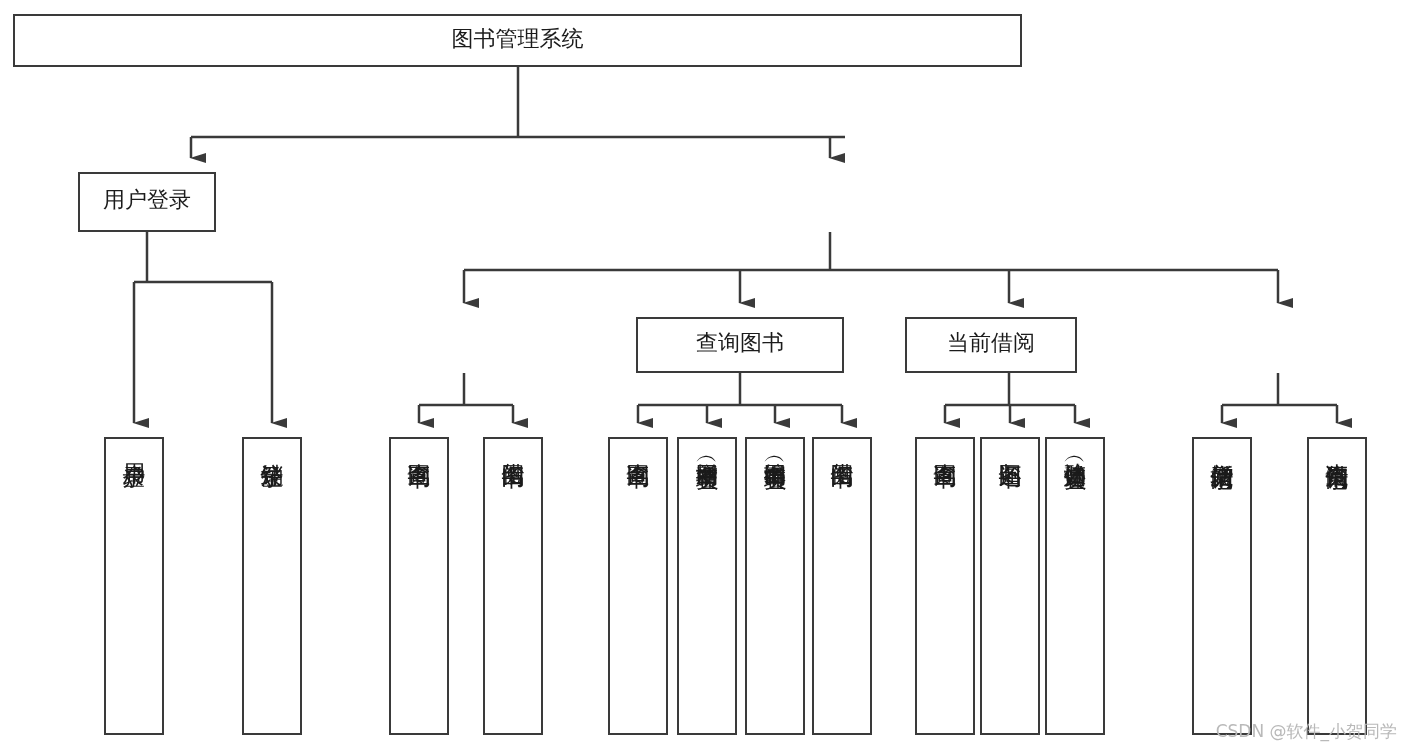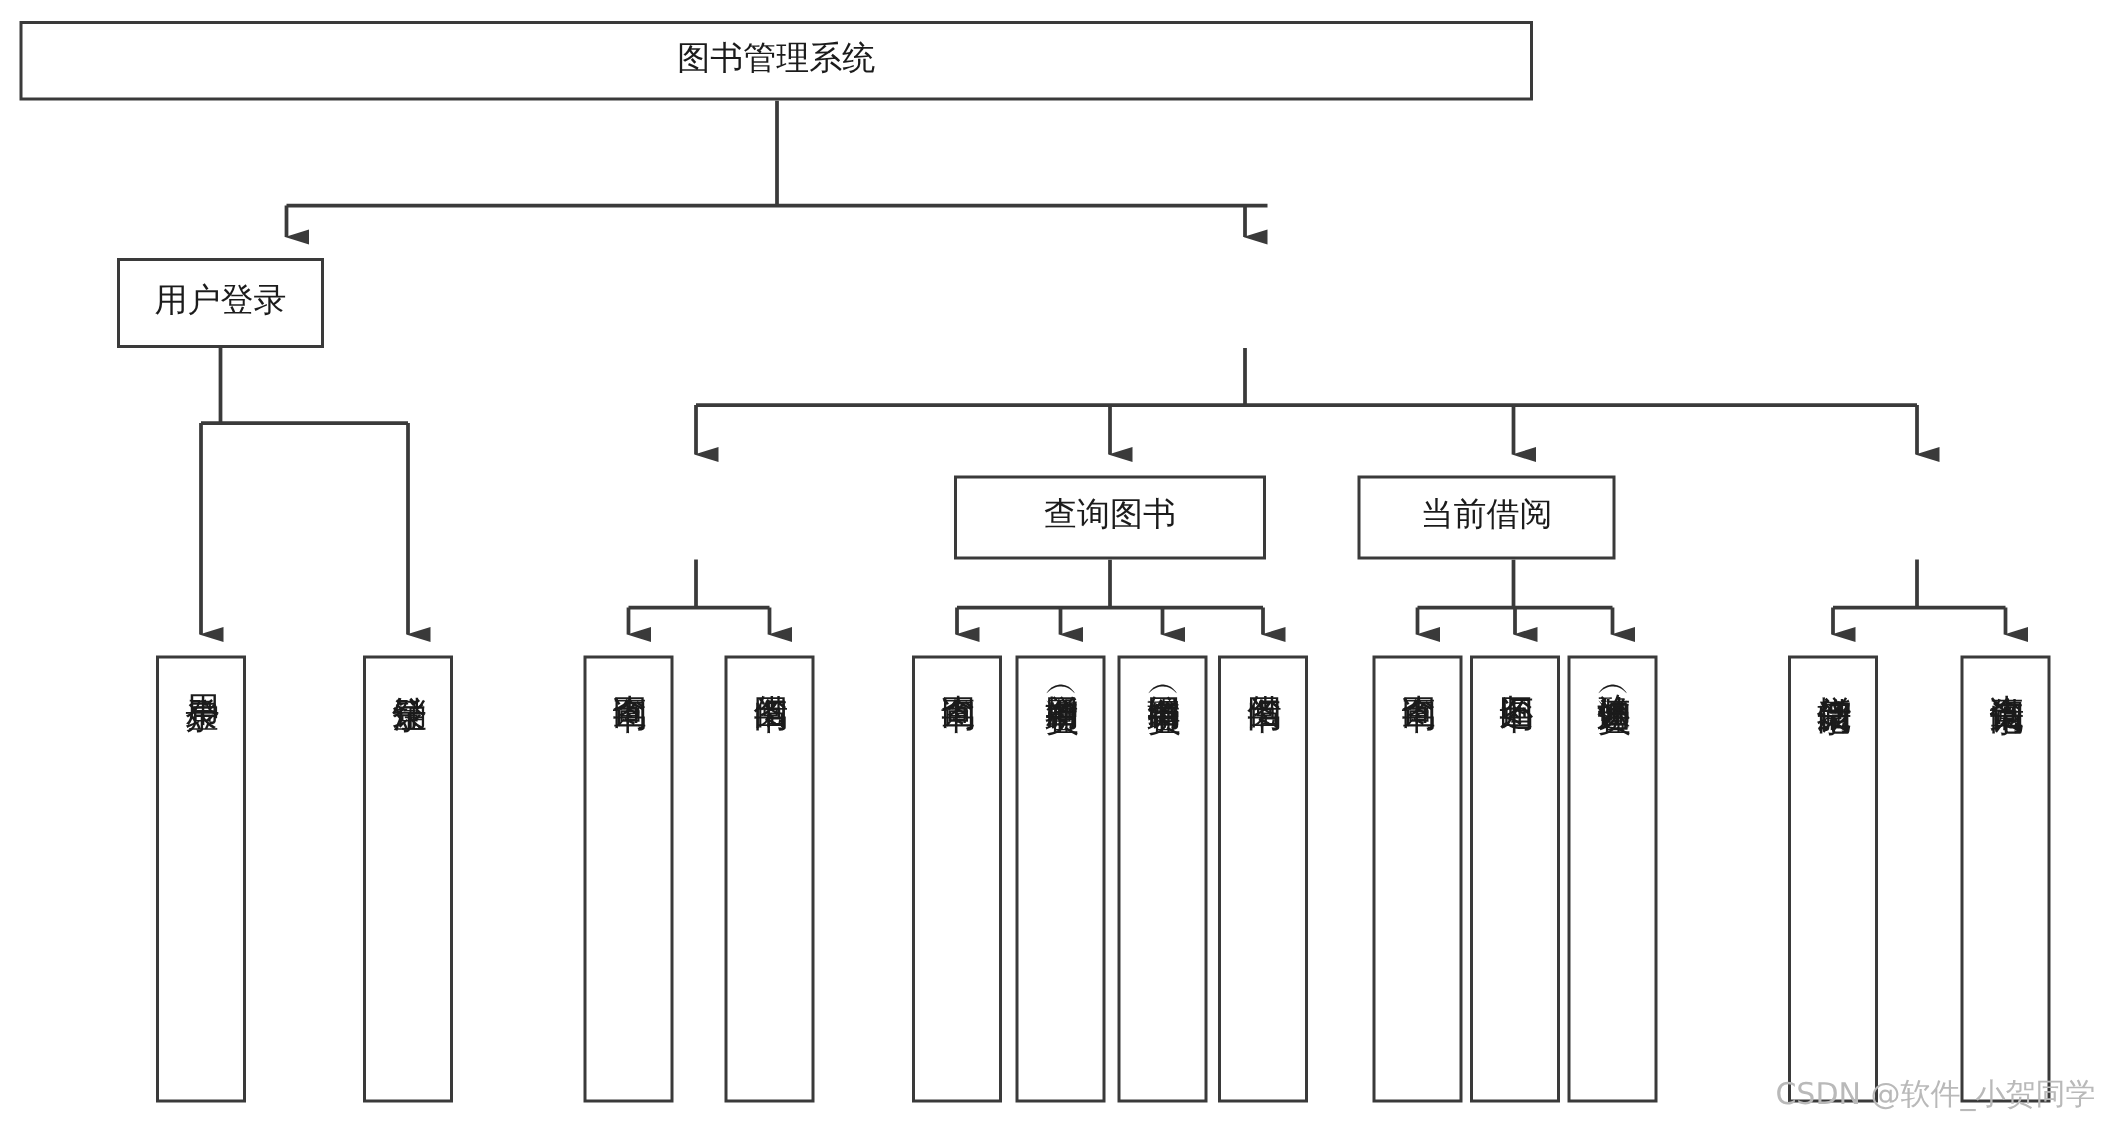--- a/index.html
+++ b/index.html
@@ -59,21 +59,21 @@
     letter-spacing: 1px;
     line-height: 1;
   }
   .node.vertical.tall-label .node-label {
     font-size: 22px;
   }
   #watermark {
     position: absolute;
     right: 8px;
     bottom: 4px;
-    font-size: 20px;
+    font-size: 17px;
     color: #b9b9b9;
     white-space: nowrap;
     z-index: 5;
   }
 </style>
 </head>
 <body>
 
 <div id="diagram-root">
 

